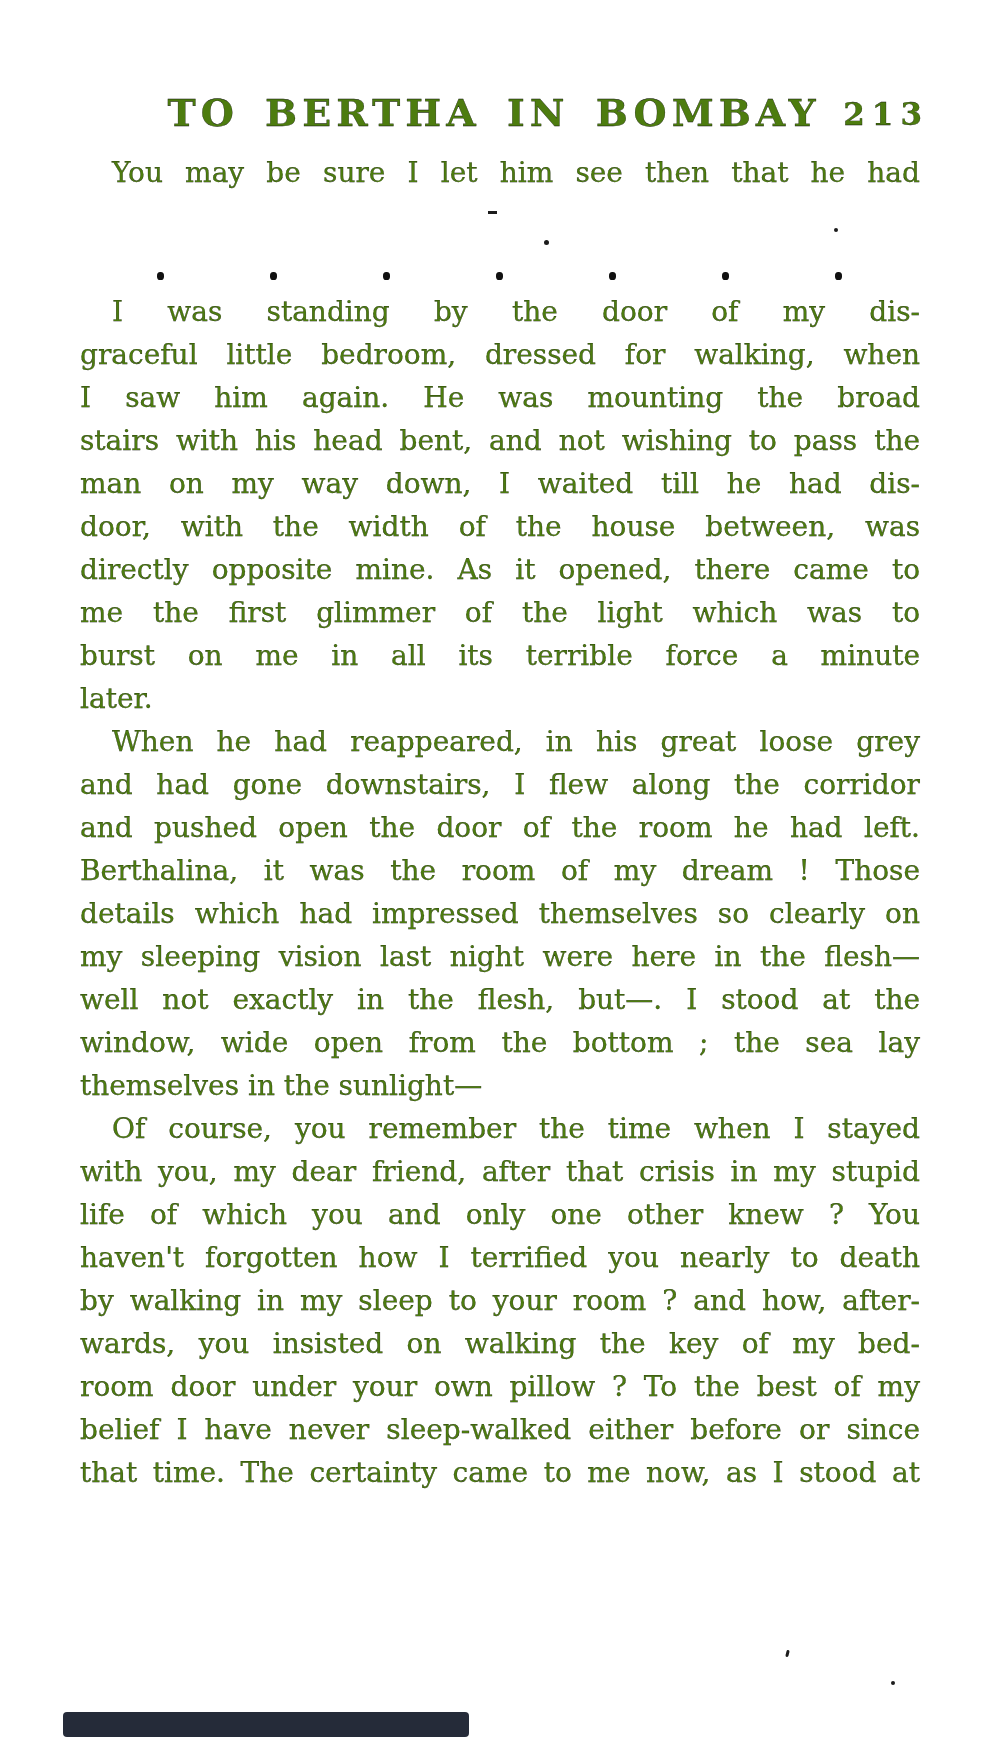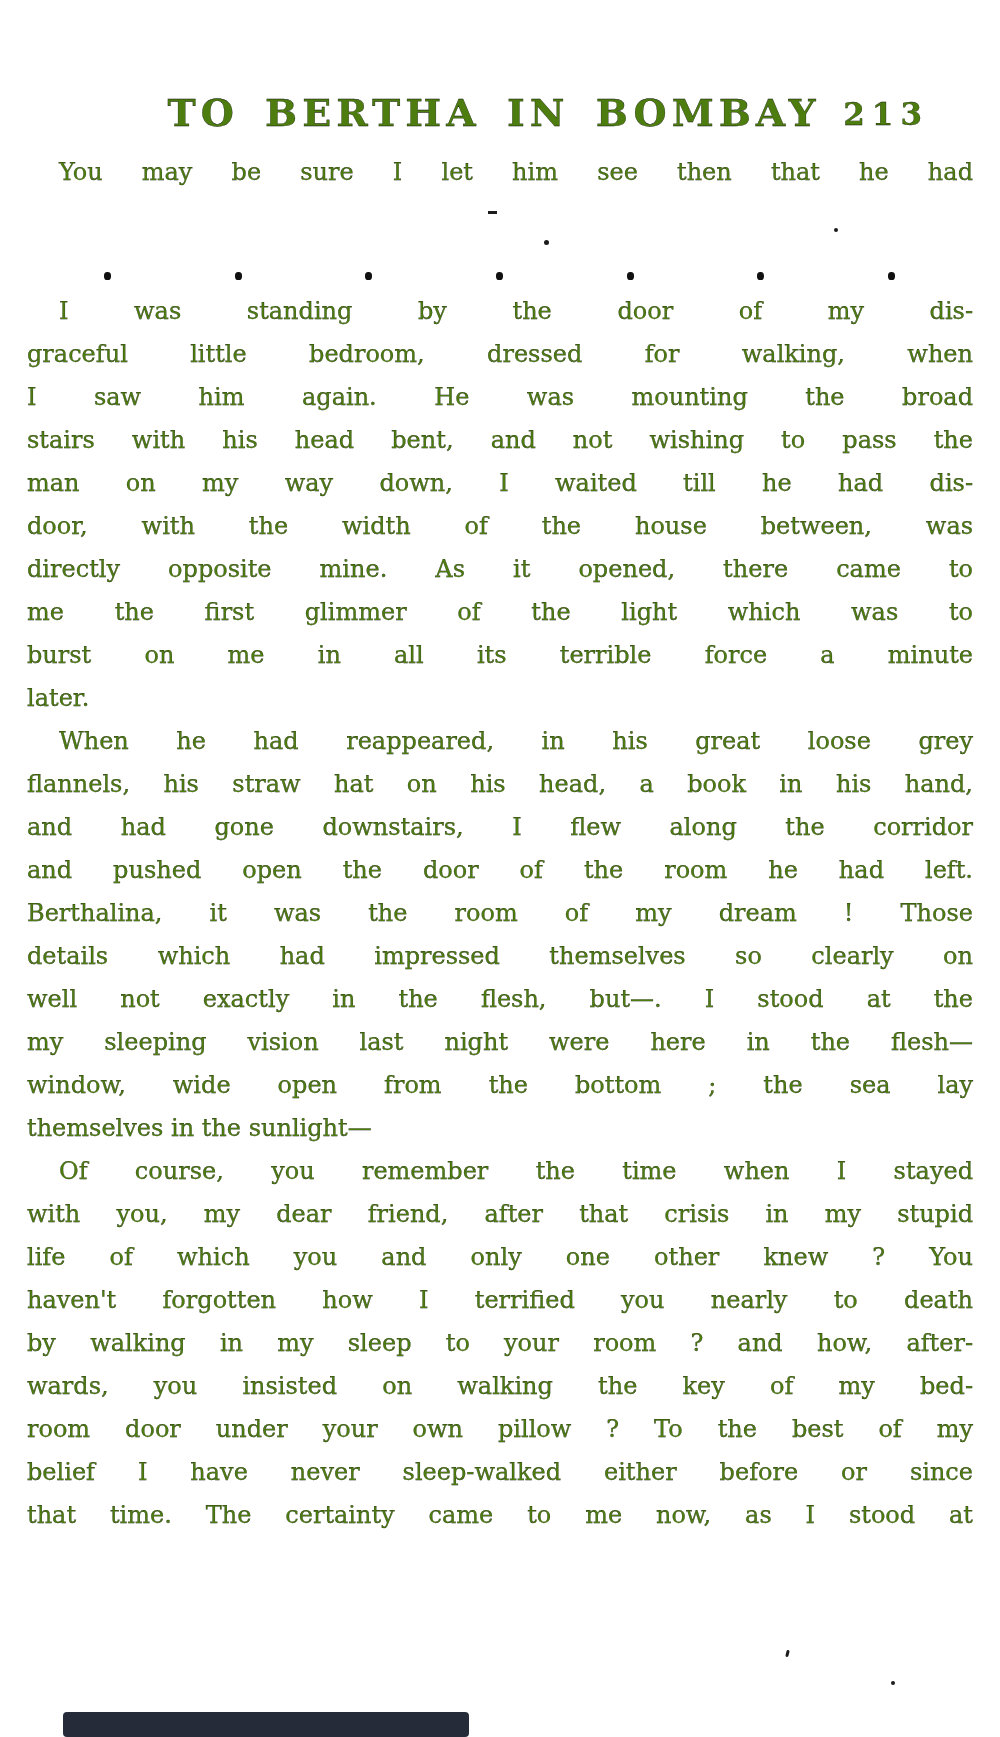--- a/index.html
+++ b/index.html
@@ -20,21 +20,21 @@
     line-height:50px;
     -webkit-text-stroke:0.3px #0d0d0d;
     transform:translateX(-6px);
   }
   .pagenum{
     position:absolute;right:71px;top:8px;
     font-size:31px;font-weight:700;letter-spacing:7px;text-align:right;
     -webkit-text-stroke:0.3px #0d0d0d;
   }
   
-  .text-col{margin:0 27px;font-size:24px;line-height:43px;}
+  .text-col{margin:0 80px;font-size:28px;line-height:43px;}
   .para{margin:0;}
   .para .line{
     text-align:justify;
     text-align-last:justify;
     -moz-text-align-last:justify;
     -webkit-text-stroke:0.25px #0d0d0d;
     white-space:normal;
   }
   .para .line.first{text-indent:32px;}
   .para .line.short{text-align-last:left;-moz-text-align-last:left;}
@@ -88,27 +88,26 @@
         <div class="line">stairs with his head bent, and not wishing to pass the</div>
         <div class="line">man on my way down, I waited till he had dis-</div>
         <div class="line">door, with the width of the house between, was</div>
         <div class="line">directly opposite mine.  As it opened, there came to</div>
         <div class="line">me the first glimmer of the light which was to</div>
         <div class="line">burst on me in all its terrible force a minute</div>
         <div class="line short">later.</div>
       </div>
     <div class="para">
         <div class="line first">When he had reappeared, in his great loose grey</div>
-        <div class="line">flannels, his straw hat on his head, a book in his hand,</div>
         <div class="line">and had gone downstairs, I flew along the corridor</div>
         <div class="line">and pushed open the door of the room he had left.</div>
         <div class="line">Berthalina, it was the room of my dream !  Those</div>
         <div class="line">details which had impressed themselves so clearly on</div>
+        <div class="line">my sleeping vision last night were here in the flesh—</div>
         <div class="line">well not exactly in the flesh, but—.  I stood at the</div>
-        <div class="line">my sleeping vision last night were here in the flesh—</div>
         <div class="line">window, wide open from the bottom ; the sea lay</div>
         <div class="line short">themselves in the sunlight—</div>
       </div>
     <div class="para">
         <div class="line first">Of course, you remember the time when I stayed</div>
         <div class="line">with you, my dear friend, after that crisis in my stupid</div>
         <div class="line">life of which you and only one other knew ?  You</div>
         <div class="line">haven't forgotten how I terrified you nearly to death</div>
         <div class="line">by walking in my sleep to your room ? and how, after-</div>
         <div class="line">wards, you insisted on walking the key of my bed-</div>

